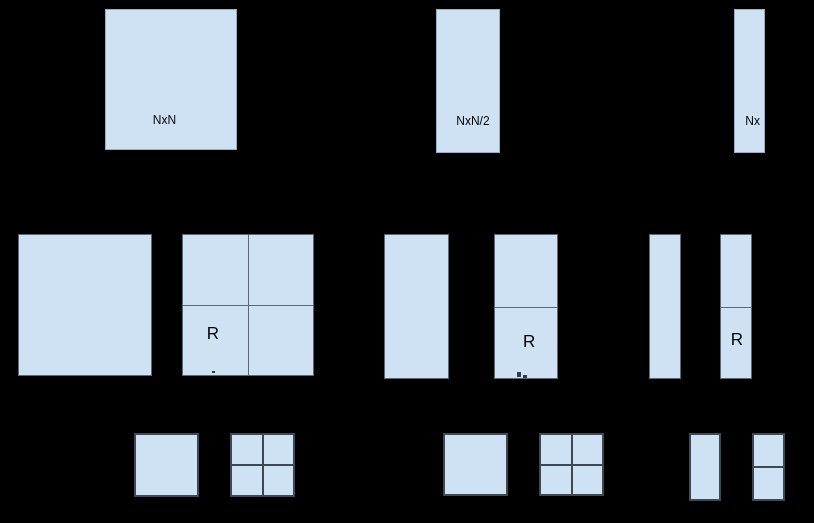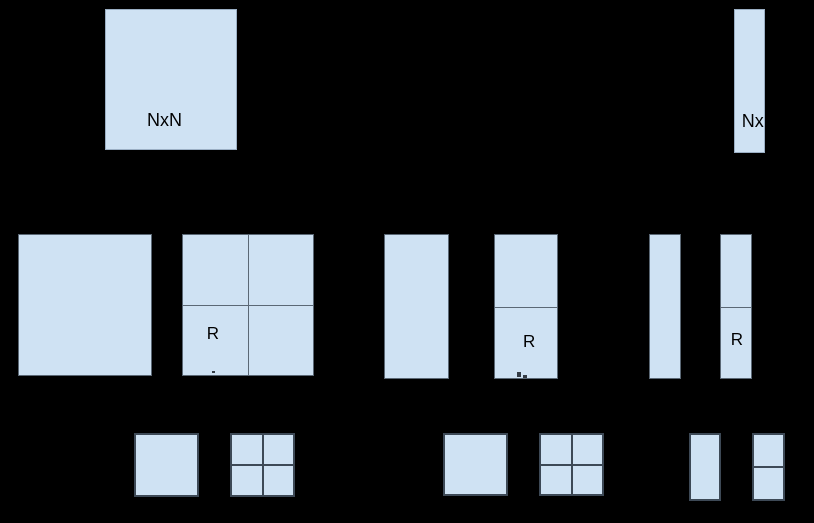--- a/index.html
+++ b/index.html
@@ -47,38 +47,41 @@
   .border-dark .div-h {
     height: 2px;
     margin-top: -1px;
     background: var(--border-dark, #3d4956);
   }
 
   .box-label {
     position: absolute;
     transform: translate(-50%, -50%);
     color: var(--label, #000000);
-    font-size: 18px;
+    font-size: 12px;
     line-height: 1;
     white-space: nowrap;
     font-family: "Liberation Sans", sans-serif;
   }
   .box-label.small { font-size: 17px; }
 
   .artifact {
     position: absolute;
     background: var(--artifact, #343c45);
   }
 </style>
 </head>
 <body>
 
 <div class="canvas">
     <div class="box border-light" style="left: 105px; top: 9px; width: 132px; height: 141px;">
       <span class="box-label" style="left: 45%; top: 79%;">NxN</span>
+    </div>
+    <div class="box border-light" style="left: 436px; top: 9px; width: 64px; height: 144px;">
+      <span class="box-label" style="left: 58%; top: 78%;">NxN/2</span>
     </div>
     <div class="box border-light" style="left: 686px; top: 9px; width: 31px; height: 144px; margin-left: 48px;">
       <span class="box-label" style="left: 61%; top: 78%;">Nx</span>
     </div>
     <div class="box border-mid" style="left: 18px; top: 234px; width: 134px; height: 142px;"></div>
     <div class="box border-mid" style="left: 182px; top: 234px; width: 132px; height: 142px;">
       <div class="div-v"></div>
       <div class="div-h"></div>
       <span class="box-label small" style="left: 23%; top: 70%;">R</span>
     </div>

